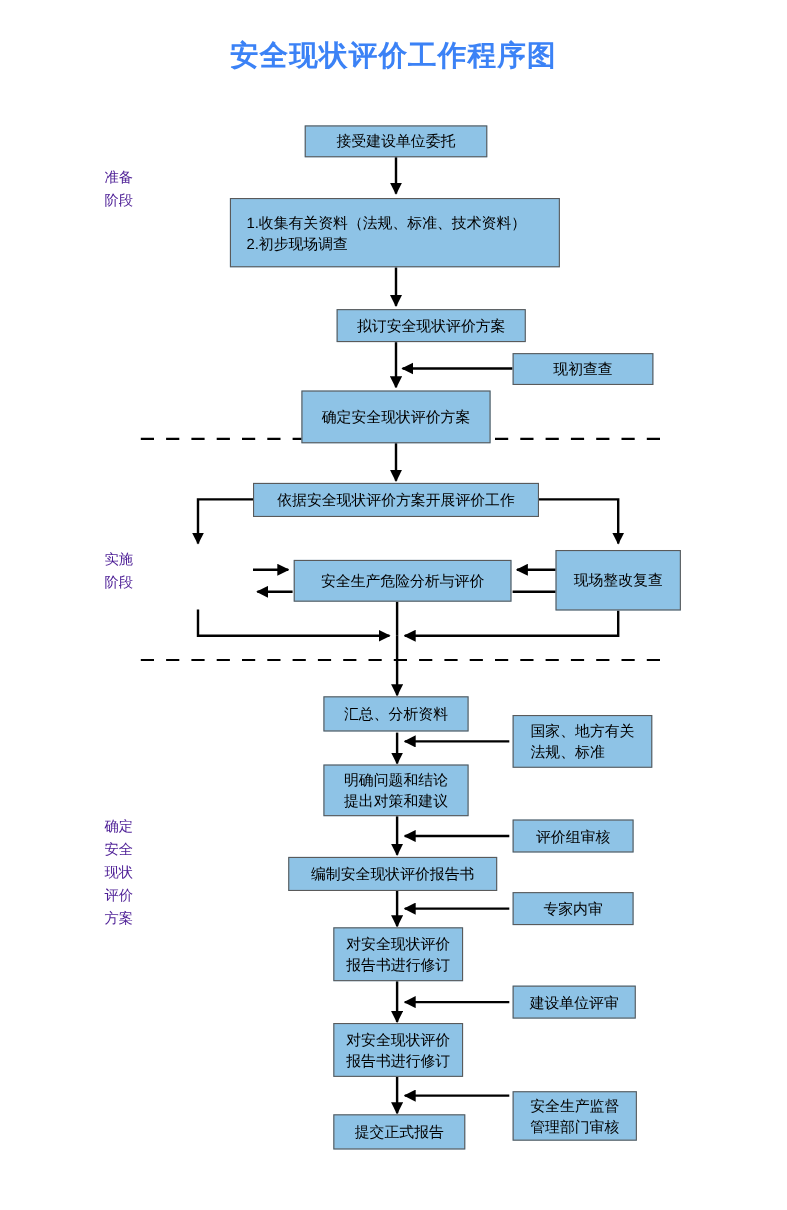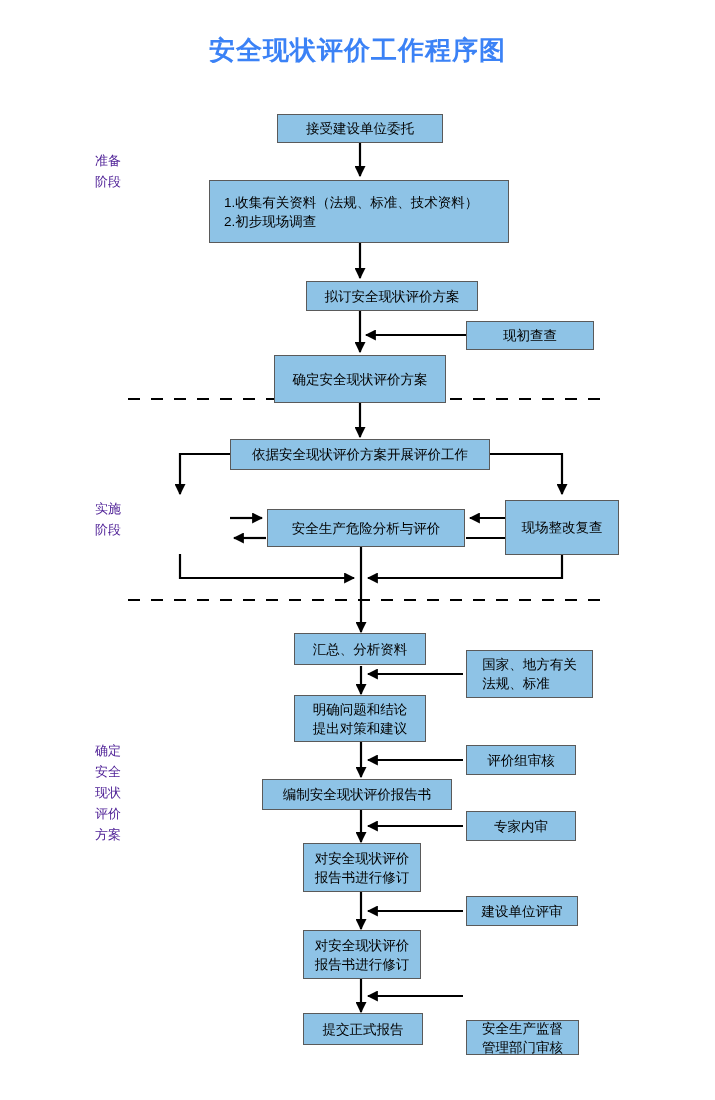--- a/index.html
+++ b/index.html
@@ -161,18 +161,18 @@
   <div class="node" style="left:466px; top:811px; width:110px; height:30px;">专家内审</div>
 
   <div class="node" style="left:303px; top:843px; width:118px; height:49px;">对安全现状评价
 报告书进行修订</div>
 
   <div class="node" style="left:466px; top:896px; width:112px; height:30px;">建设单位评审</div>
 
   <div class="node" style="left:303px; top:930px; width:118px; height:49px;">对安全现状评价
 报告书进行修订</div>
 
-  <div class="node" style="left:466px; top:1020px; width:113px; height:35px;">安全生产监督
+  <div class="node" style="left:466px; top:992px; width:113px; height:45px;">安全生产监督
 管理部门审核</div>
 
   <div class="node" style="left:303px; top:1013px; width:120px; height:32px;">提交正式报告</div>
 
 </div>
 
 </body></html>

